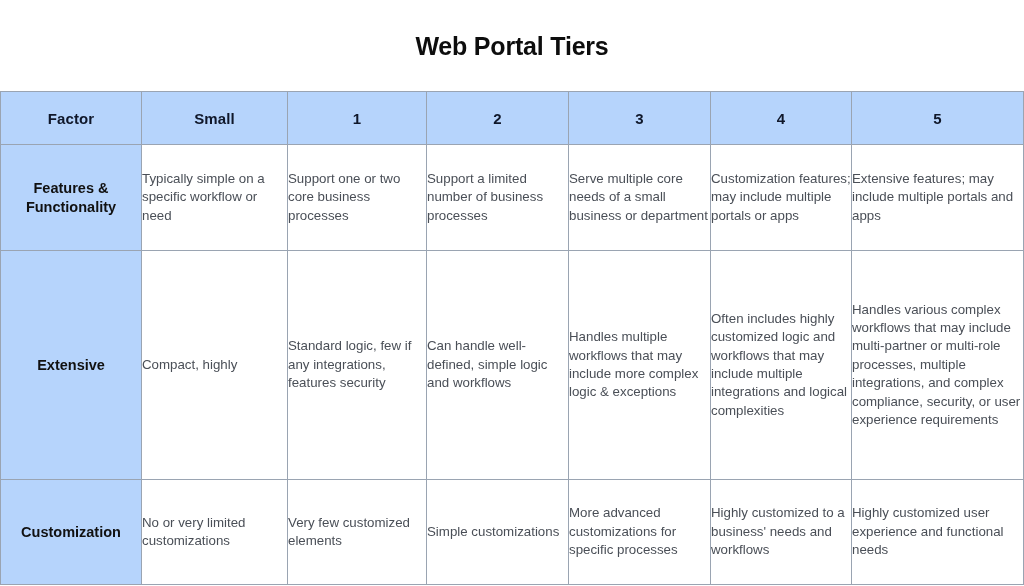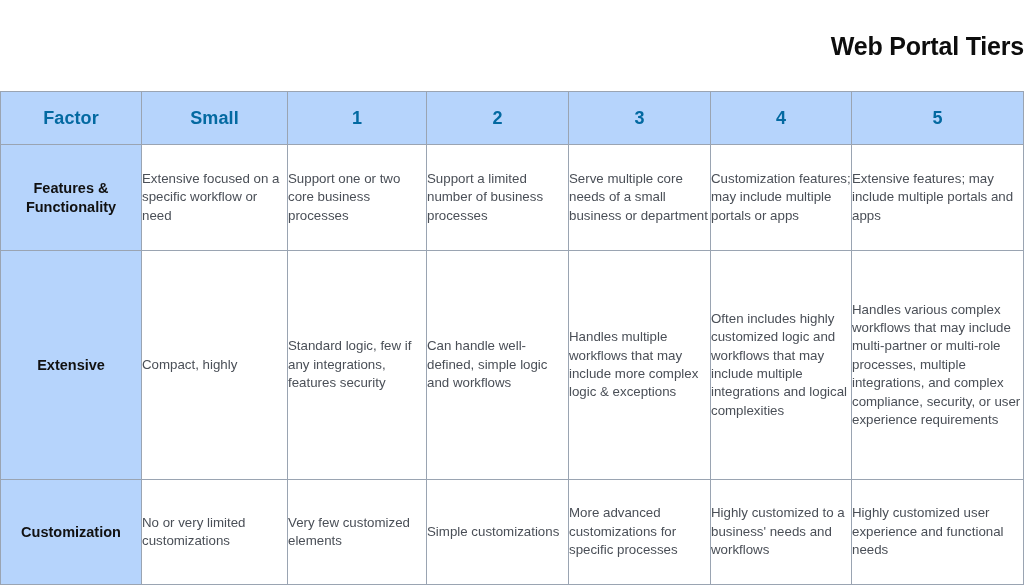--- a/index.html
+++ b/index.html
@@ -20,21 +20,21 @@
     width: 1024px;
     height: 586px;
     background: #ffffff;
   }
 
   .page-title {
     position: absolute;
     top: 29px;
     left: 0;
     width: 1024px;
-    text-align: right;
+    text-align: center;
     font-size: 25px;
     font-weight: bold;
     color: #0d0d0d;
     letter-spacing: -0.2px;
     line-height: 34px;
   }
 
   .table-wrap {
     position: absolute;
     top: 91px;
@@ -62,23 +62,23 @@
   col.c2 { width: 139px; }
   col.c3 { width: 142px; }
   col.c4 { width: 142px; }
   col.c5 { width: 141px; }
   col.c6 { width: 172px; }
 
   thead th {
     background: #b6d4fc;
     height: 52px;
     text-align: center;
-    font-size: 18px;
+    font-size: 15px;
     font-weight: bold;
-    color: #0369a1;
+    color: #0f172a;
     letter-spacing: 0.1px;
   }
 
   td.factor-cell {
     background: #b6d4fc;
     text-align: center;
     font-size: 14.5px;
     font-weight: bold;
     color: #111111;
     line-height: 19px;
@@ -124,21 +124,21 @@
           <th>2</th>
           <th>3</th>
           <th>4</th>
           <th>5</th>
         </tr>
       </thead>
       <tbody>
 
         <tr class="row-features">
           <td class="factor-cell">Features &amp; Functionality</td>
-          <td class="body-cell">Extensive focused on a specific workflow or need</td>
+          <td class="body-cell">Typically simple on a specific workflow or need</td>
           <td class="body-cell">Support one or two core business processes</td>
           <td class="body-cell">Support a limited number of business processes</td>
           <td class="body-cell">Serve multiple core needs of a small business or department</td>
           <td class="body-cell">Customization features; may include multiple portals or apps</td>
           <td class="body-cell">Extensive features; may include multiple portals and apps</td>
         </tr>
 
         <tr class="row-complexity">
           <td class="factor-cell">Extensive</td>
           <td class="body-cell">Compact, highly</td>

